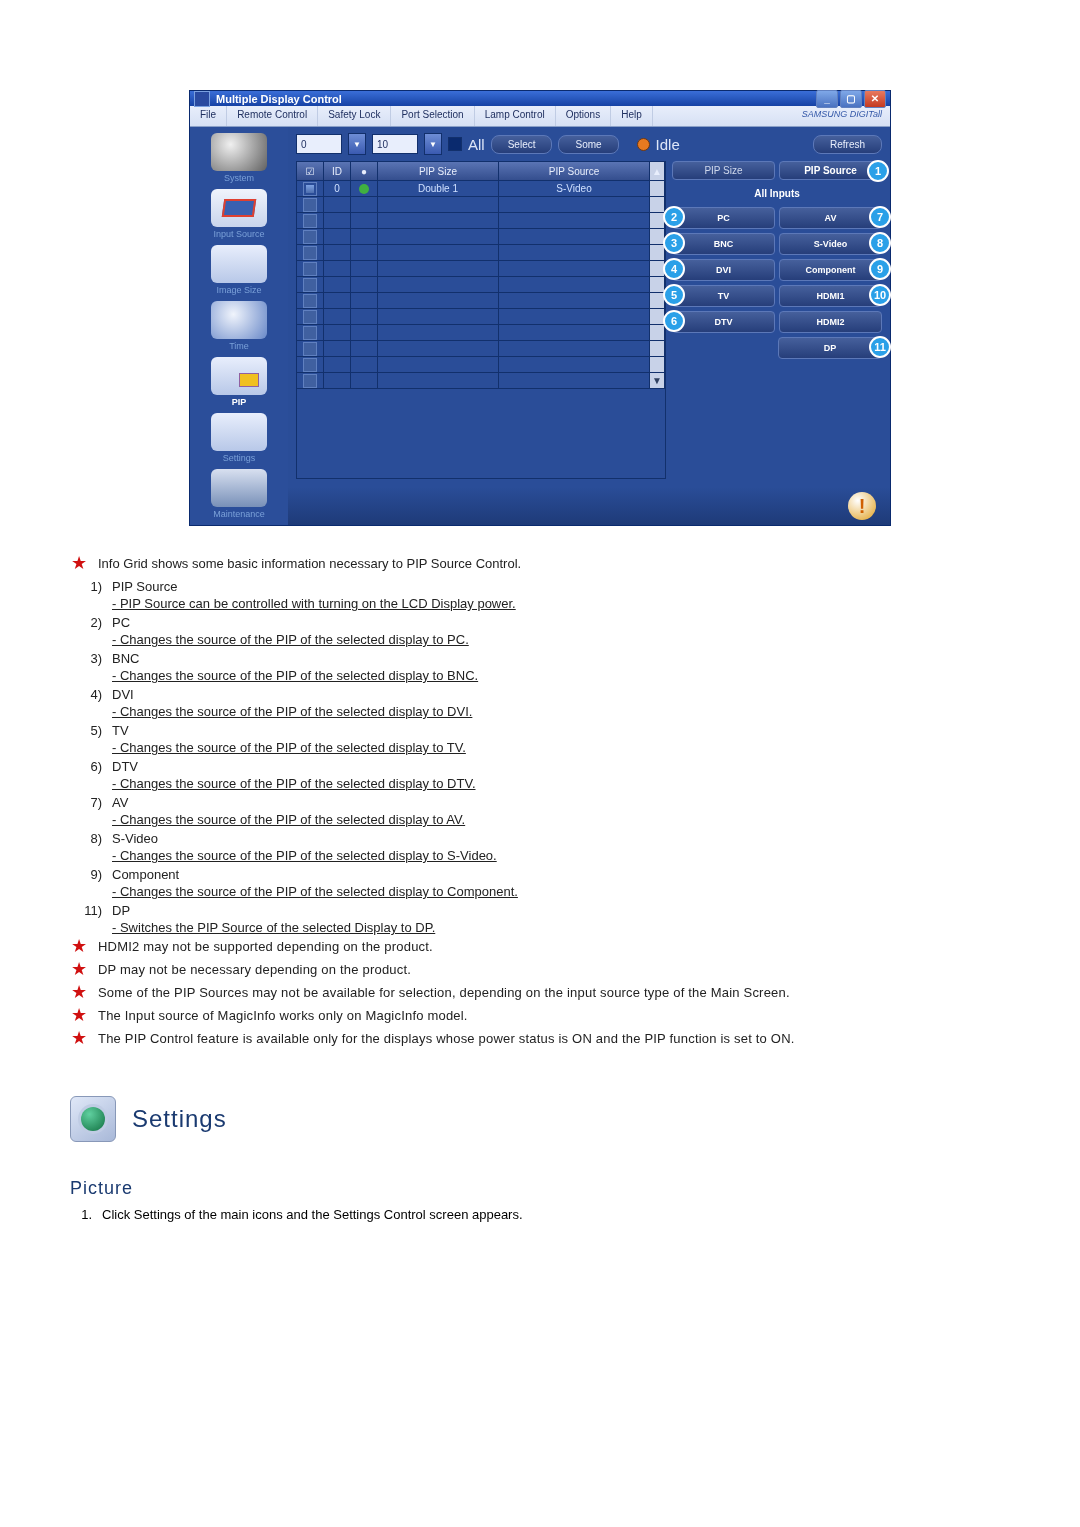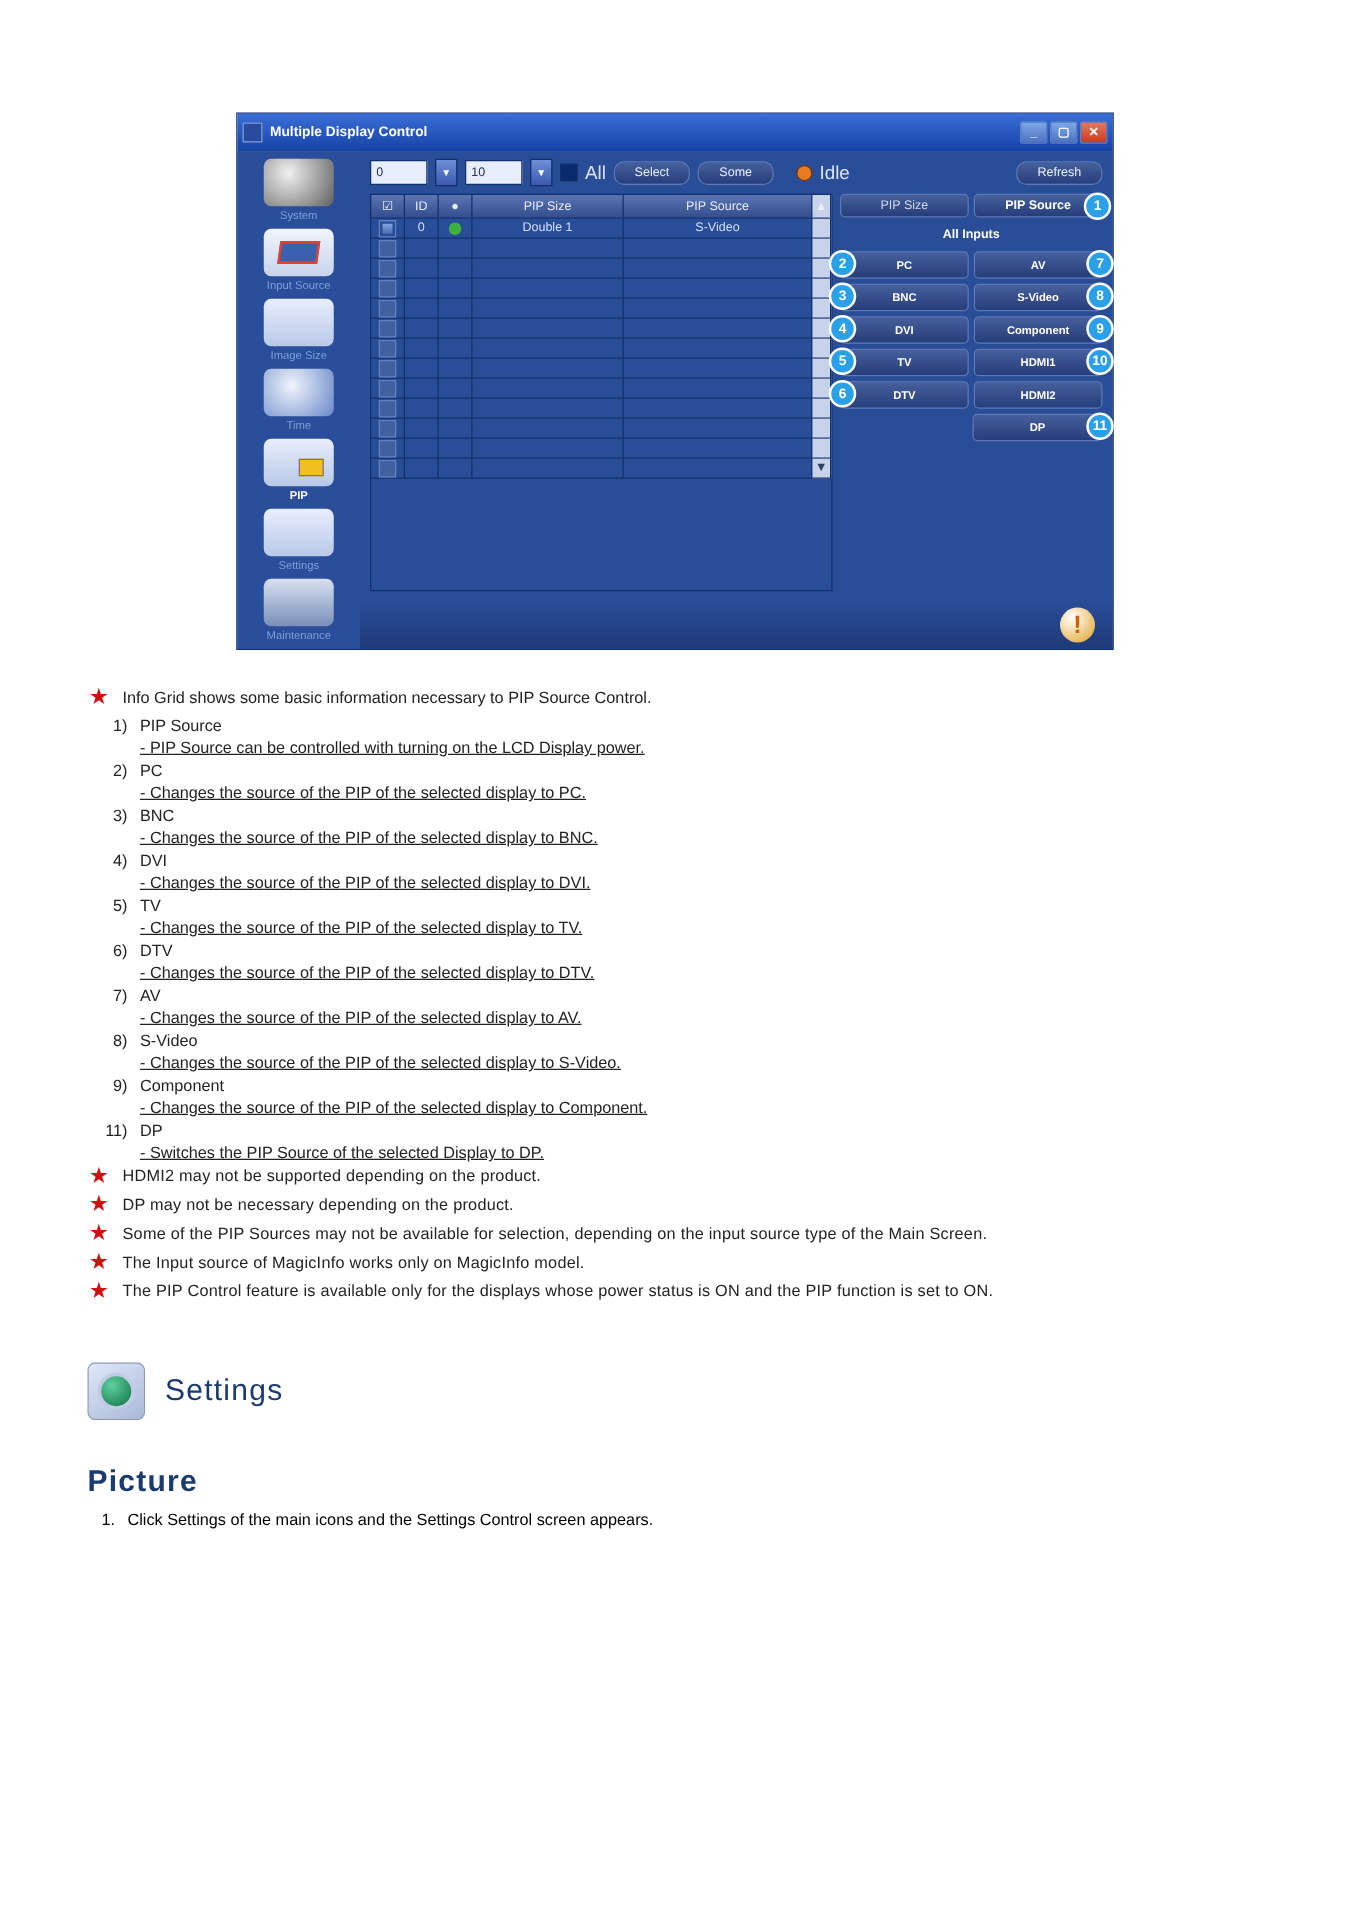--- a/index.html
+++ b/index.html
@@ -13,21 +13,21 @@
   }
   
   .app-frame {
     width: 700px;
     margin: 30px auto 20px auto;
     border: 1px solid #0a2a6e;
     box-shadow: 0 0 0 1px #3a5aa8 inset;
     font-size: 11px;
   }
   .titlebar {
-    height: 30px;
+    height: 15px;
     background: linear-gradient(#3a6ed8, #1642a4);
     display: flex;
     align-items: center;
     color: #fff;
     padding: 0 4px;
   }
   .titlebar .app-icon {
     width: 14px; height: 14px;
     background: #2a4aa0;
     border: 1px solid #7aa0e0;
@@ -282,22 +282,22 @@
   .settings-heading .iconbox .gear {
     width:24px;height:24px;border-radius:50%;
     background: radial-gradient(circle at 35% 30%, #60d0a0, #107040);
     box-shadow: 0 0 0 3px #c0cce4;
   }
   .settings-heading h2 {
     margin:0; font-size:24px; color:#1a3a70; font-family: Verdana, sans-serif; font-weight:normal; letter-spacing:1px;
   }
   h3.picture {
     margin: 36px 0 8px 0;
-    font-size: 24px; color:#1a3a70;
-    font-family: Verdana, sans-serif; font-weight:bold; letter-spacing:1px;
+    font-size: 18px; color:#1a3a70;
+    font-family: Verdana, sans-serif; font-weight:normal; letter-spacing:1px;
   }
   .step-row { display:flex; gap:10px; font-size:13px; margin:4px 0;}
   .step-row .num{ width:22px; text-align:right;}
   .step-row .body{ flex:1;}
 </style>
 </head>
 <body>
 
 <div class="page">
 
@@ -306,20 +306,30 @@
     <div class="titlebar">
       <div class="app-icon"></div>
       <div class="title-text">Multiple Display Control</div>
       <div class="win-btns">
         <div class="win-btn win-min">_</div>
         <div class="win-btn win-max">▢</div>
         <div class="win-btn win-close">✕</div>
       </div>
     </div>
 
+    <div class="menubar">
+      <div class="menu-item">File</div>
+      <div class="menu-item">Remote Control</div>
+      <div class="menu-item">Safety Lock</div>
+      <div class="menu-item">Port Selection</div>
+      <div class="menu-item">Lamp Control</div>
+      <div class="menu-item">Options</div>
+      <div class="menu-item">Help</div>
+      <div class="brand">SAMSUNG DIGITall</div>
+    </div>
 
     <div class="app-body">
 
       <div class="sidebar">
         <div class="nav-item">
           <div class="nav-icon ic-system"></div>
           <span>System</span>
         </div>
         <div class="nav-item">
           <div class="nav-icon ic-input"></div>

